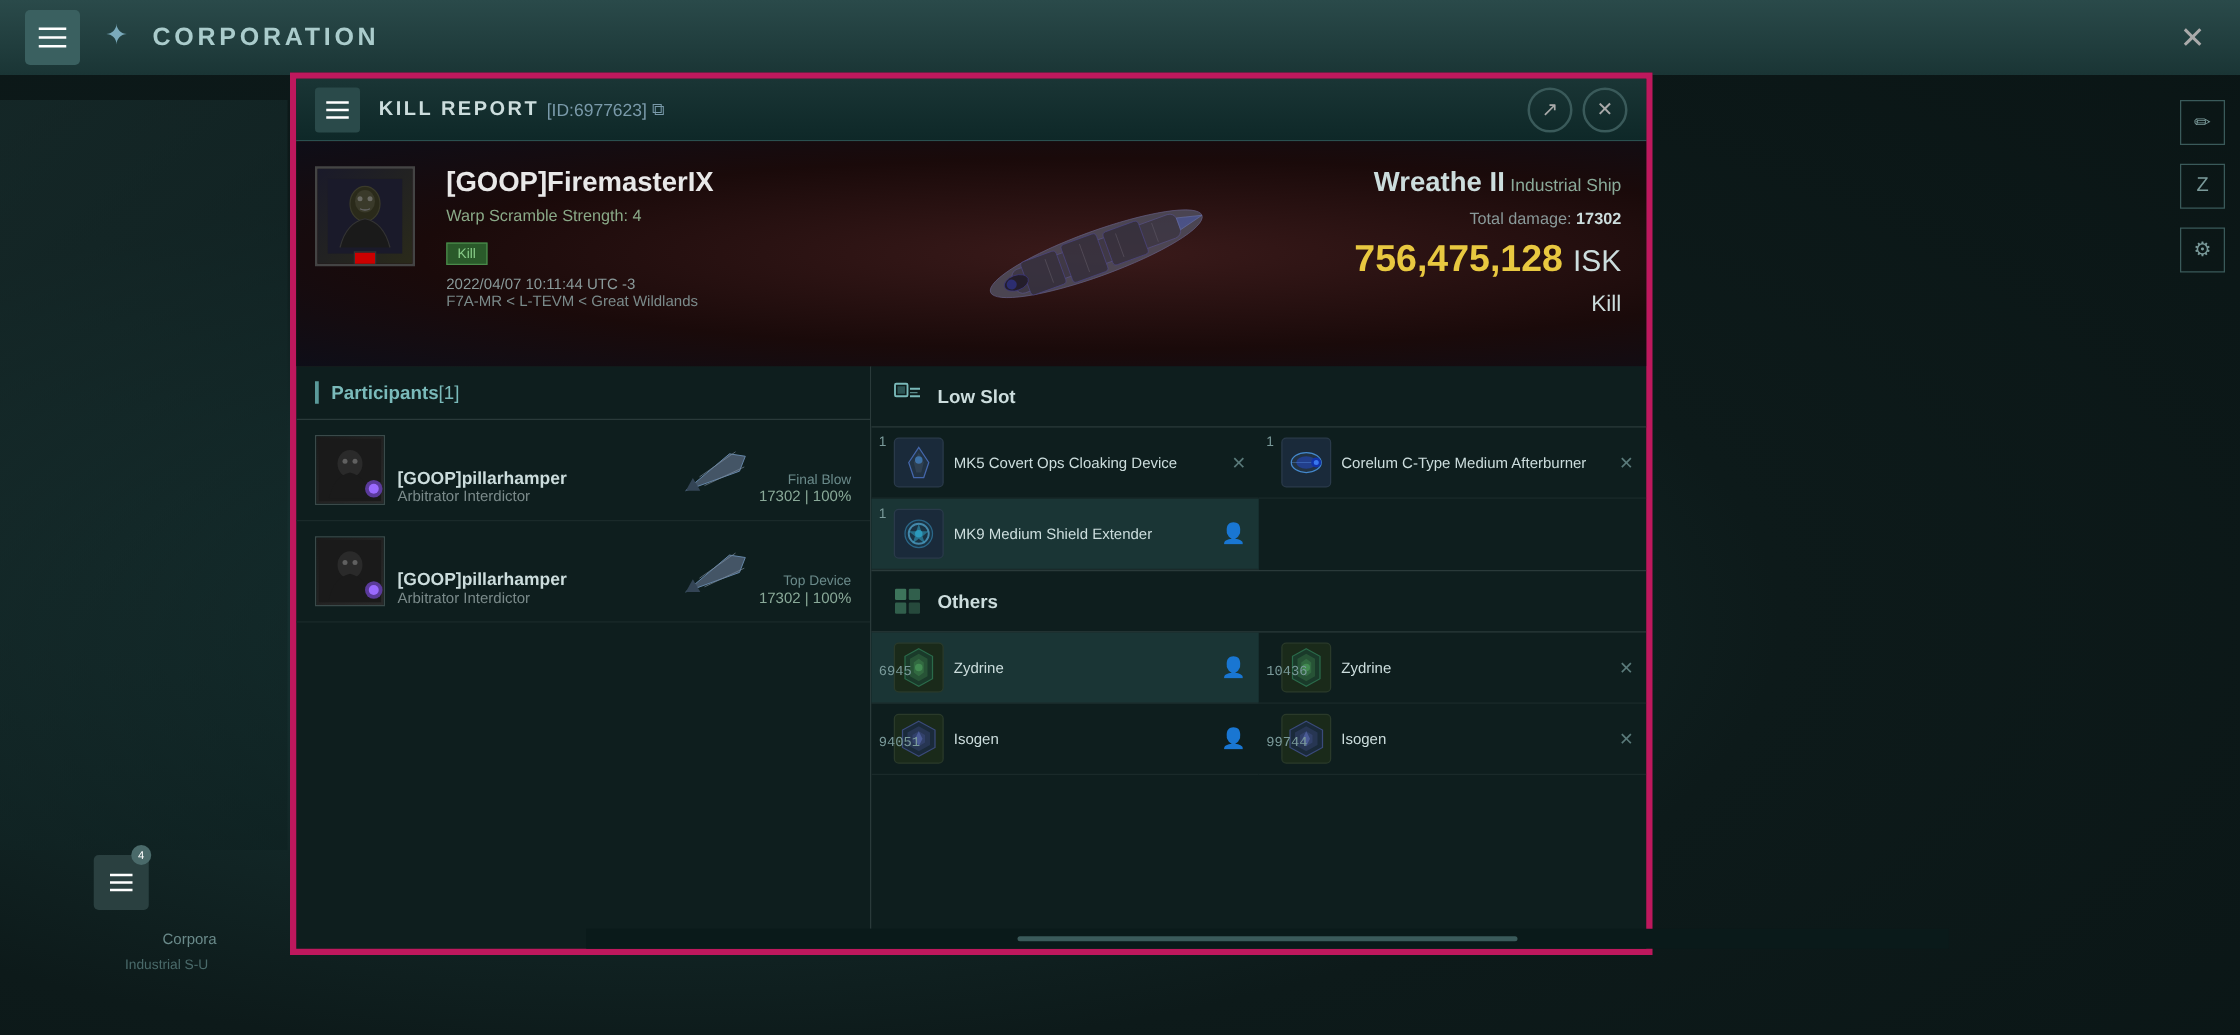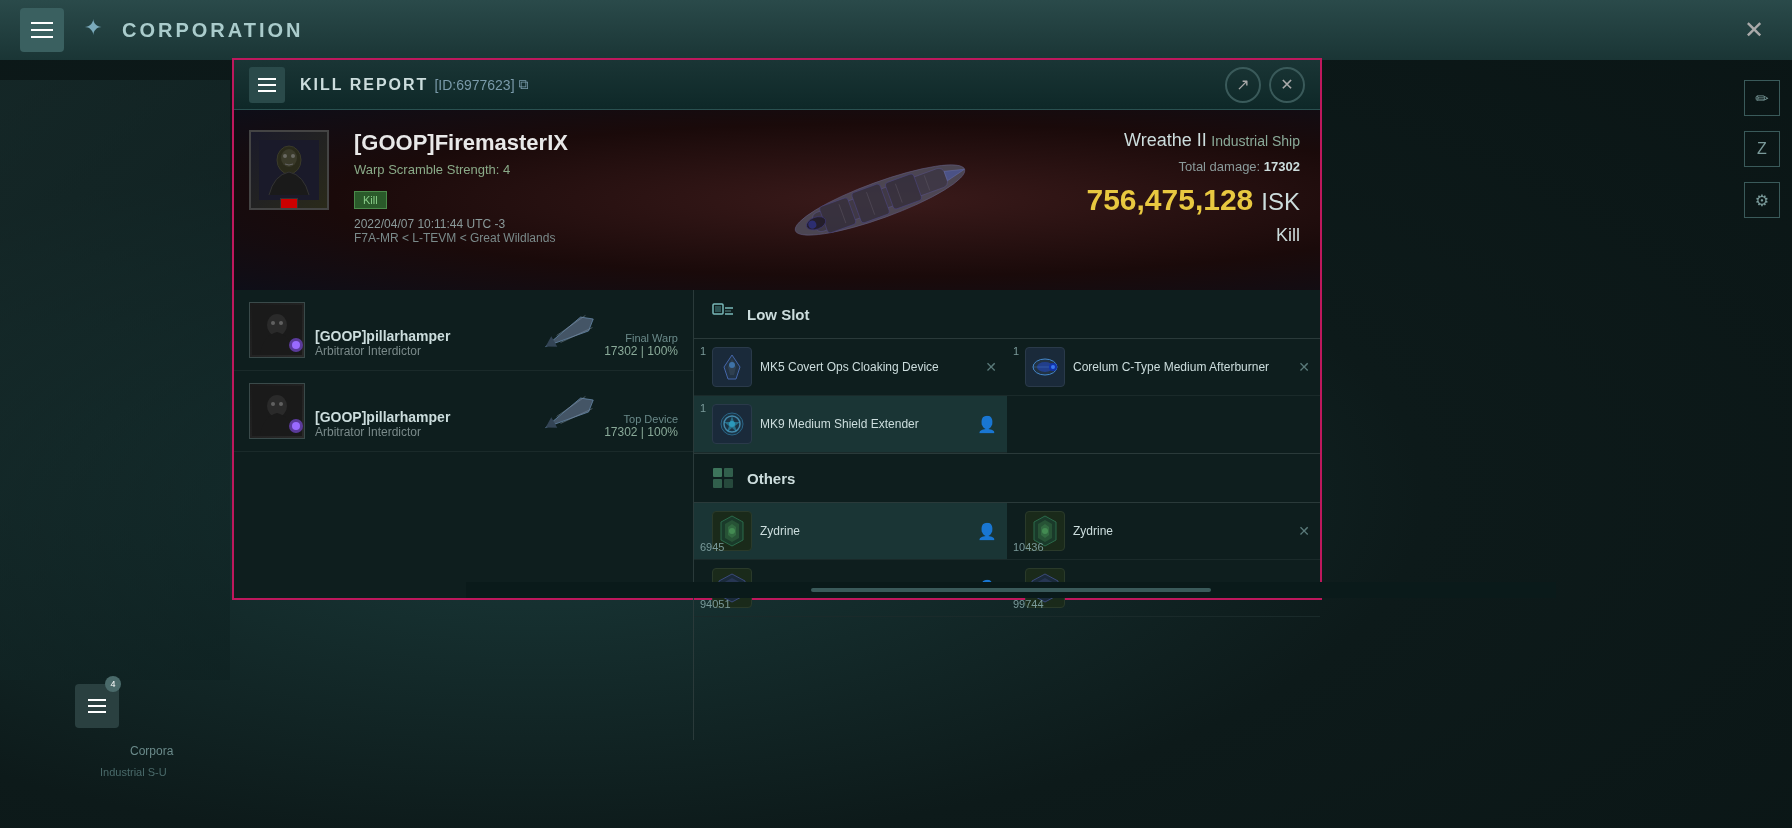--- a/index.html
+++ b/index.html
@@ -99,23 +99,23 @@
       align-items: center;
       justify-content: center;
     }
 
     
     .main-panel {
       position: absolute;
       top: 58px;
       left: 232px;
       width: 1090px;
-      height: 542px;
+      height: 706px;
       background: #0e1e1e;
-      border: 2px solid #be185d;
+      border: 5px solid #be185d;
       z-index: 20;
     }
 
     
     .panel-header {
       height: 50px;
       background: linear-gradient(180deg, #1a3535 0%, #0e2828 100%);
       display: flex;
       align-items: center;
       padding: 0 15px;
@@ -294,23 +294,23 @@
 
     .kill-stats {
       position: absolute;
       right: 20px;
       top: 20px;
       text-align: right;
       z-index: 1;
     }
 
     .ship-type {
-      font-size: 18px;
+      font-size: 22px;
       color: #ccdddd;
-      font-weight: normal;
+      font-weight: bold;
     }
     .ship-class {
       font-size: 14px;
       color: #8aaa99;
     }
 
     .total-damage-label {
       color: #8a9a9a;
       font-size: 13px;
       margin-top: 8px;
@@ -572,24 +572,25 @@
       min-height: 55px;
       position: relative;
     }
 
     .others-item.highlighted {
       background: #1a3535;
     }
 
     .others-qty {
       position: absolute;
-      bottom: 6px;
+      bottom: 18px;
       left: 6px;
       color: #7a9a9a;
       font-size: 11px;
+      font-family: Liberation Mono, monospace;
     }
 
     .others-icon {
       width: 40px;
       height: 40px;
       background: #1a2a1a;
       border: 1px solid #2a3a2a;
       margin: 0 8px;
       flex-shrink: 0;
       display: flex;
@@ -806,20 +807,25 @@
         <span class="isk-value">756,475,128</span>
         <span class="isk-label">ISK</span>
       </div>
       <div class="kill-label">Kill</div>
     </div>
   </div>
 
   <div class="content-area">
 
     <div class="participants-panel">
+      <div class="participants-header">
+        <div class="participants-accent"></div>
+        <span class="participants-title">Participants</span>
+        <span class="participants-count">[1]</span>
+      </div>
 
       <div class="participant-row">
         <div class="participant-avatar">
           <div class="participant-avatar-img">
             <svg width="50" height="50" viewBox="0 0 50 50">
               <rect width="50" height="50" fill="#1a1a1a"></rect>
               <ellipse cx="25" cy="20" rx="10" ry="11" fill="#2a2a2a"></ellipse>
               <path d="M8 48 Q12 30 25 27 Q38 30 42 48" fill="#1a1a1a"></path>
               <circle cx="21" cy="18" r="2" fill="#777" opacity="0.7"></circle>
               <circle cx="29" cy="18" r="2" fill="#777" opacity="0.7"></circle>
@@ -835,21 +841,21 @@
           <svg width="65" height="45" viewBox="0 0 65 45">
             <g transform="rotate(-30, 32, 22)">
               <path d="M5,22 L50,14 L60,22 L50,30 L5,22Z" fill="#445566" stroke="#6688aa" stroke-width="0.7"></path>
               <path d="M5,22 L15,16 L15,28Z" fill="#334455"></path>
               <line x1="20" y1="18" x2="55" y2="15" stroke="#778899" stroke-width="0.5"></line>
               <line x1="20" y1="26" x2="55" y2="29" stroke="#778899" stroke-width="0.5"></line>
             </g>
           </svg>
         </div>
         <div class="participant-stats">
-          <div class="stat-label">Final Warp</div>
+          <div class="stat-label">Final Blow</div>
           <div class="stat-values">
             <span>17302</span>
             <span> | </span>
             <span>100%</span>
           </div>
         </div>
       </div>
 
       <div class="participant-row">
         <div class="participant-avatar">

